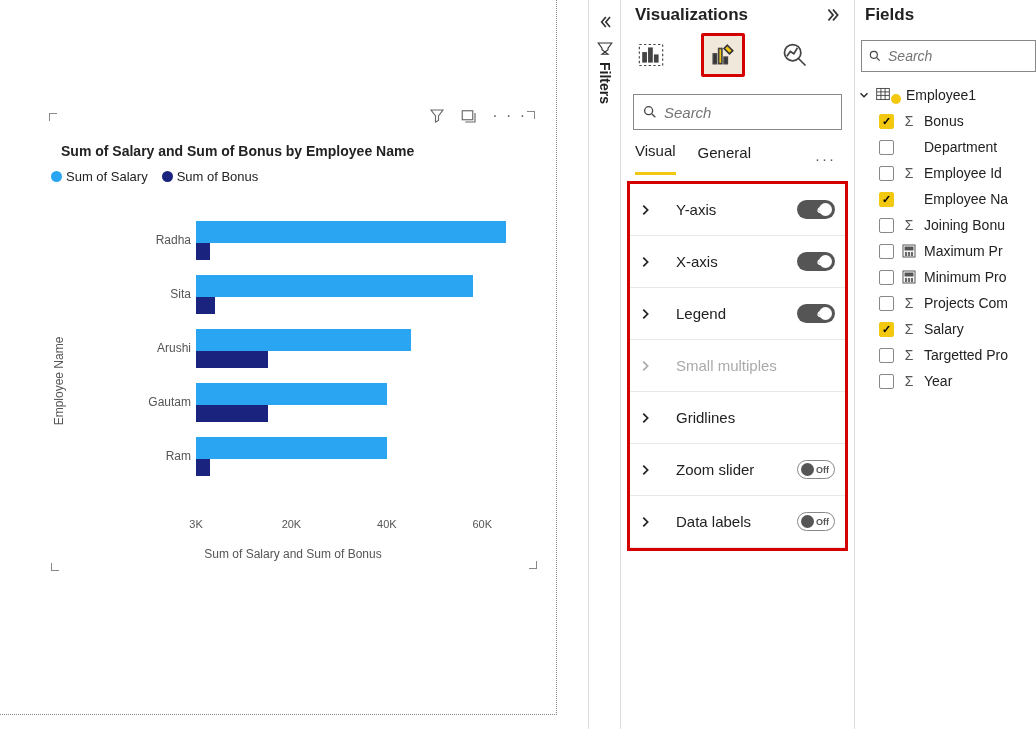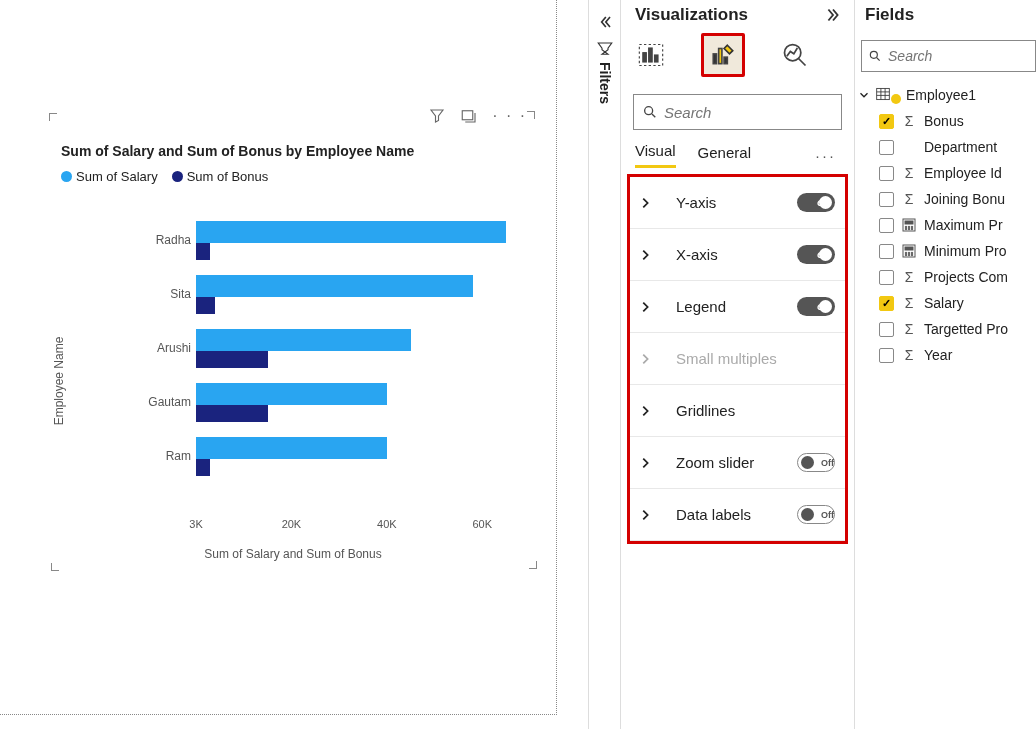--- a/index.html
+++ b/index.html
@@ -15,21 +15,21 @@
   .h-tr { top: -2px; right: -2px; transform: rotate(90deg); }
   .h-bl { bottom: -2px; left: -2px; transform: rotate(-90deg); }
   .h-br { bottom: -2px; right: -2px; transform: rotate(180deg); }
 
   .visual-header { position: absolute; top: -6px; right: 8px; display: flex; gap: 14px; align-items: center; }
   .vh-icon { width: 18px; height: 18px; color: #666; display:flex; align-items:center; justify-content:center;}
   .vh-icon svg { width:18px; height:18px; }
   .vh-dots { font-size: 16px; color: #666; letter-spacing: 2px; }
 
   .chart-title { position:absolute; top:30px; left:10px; font-size:14px; color:#222; font-weight:600;}
-  .chart-legend { position:absolute; top:56px; left:10px; display:flex; gap:14px; font-size:13px; color:#222;}
+  .chart-legend { position:absolute; top:56px; left:0; display:flex; gap:14px; font-size:13px; color:#222;}
   .legend-item { display:flex; align-items:center; gap:4px;}
   .swatch { width:11px; height:11px; border-radius:50%; }
   .sw-salary { background:#29a5f1; }
   .sw-bonus { background:#1a237e; }
 
   .chart-body { position:absolute; top:80px; left:0; right:0; bottom:0;}
   .y-axis-title { position:absolute; left:8px; top:50%; transform:translate(-50%,-50%) rotate(-90deg); font-size:12px; color:#555;}
   .x-axis-title { position:absolute; bottom:8px; left:50%; transform:translateX(-50%); font-size:12px; color:#555; white-space:nowrap;}
   .plot { position:absolute; left:100px; top:25px; right:5px; bottom:55px;}
   .bar-row-group { position:absolute; left:45px; width:calc(100% - 45px); height:44px;}
@@ -54,36 +54,36 @@
   .fmt-label { font-size:13px; color:#222; padding: 2px 14px 6px;}
   .fmt-icons { display:flex; gap:34px; padding:0 14px; align-items:center; height:50px;}
   .fmt-icon-wrap { width:32px; height:32px; display:flex; align-items:center; justify-content:center; color:#444;}
   .fmt-icon-wrap svg { width:28px; height:28px;}
   .fmt-icon-wrap.active { border:3px solid #d40000; background:#f0e9db; border-radius:2px; width:44px; height:44px;}
   .fmt-icon-wrap.active svg { width:26px; height:26px;}
   .search-box { margin:14px 12px 8px; border:1px solid #888; height:36px; display:flex; align-items:center; padding:0 8px; color:#888;}
   .search-box svg { width:18px; height:18px; margin-right:6px; color:#444;}
   .search-box input { border:none; outline:none; font-size:15px; width:100%; font-style:italic; color:#666;}
   .sub-tabs { display:flex; gap:22px; padding:4px 14px 0; align-items:center; font-size:15px; color:#222; border-bottom:0;}
-  .sub-tab { padding-bottom:6px; cursor:pointer;}
+  .sub-tab { padding-bottom:13px; cursor:pointer;}
   .sub-tab.active { border-bottom:3px solid #f2c811; font-weight:500;}
   .sub-tabs .ellipsis { margin-left:auto; padding-right:4px; letter-spacing:2px; color:#555;}
   .red-box { border:3px solid #d40000; margin:6px 6px 6px 6px;}
   .fmt-list { }
   .fmt-item { display:flex; align-items:center; justify-content:space-between; padding:0 10px 0 8px; height:52px; border-bottom:1px solid #e8e8e8; color:#222;}
   .fmt-item.disabled { color:#aaa;}
   .fmt-item-left { display:flex; align-items:center; gap:24px; font-size:15px;}
   .fmt-item-left svg { width:14px; height:14px;}
   .toggle { width:38px; height:19px; border-radius:10px; position:relative; font-size:9px; font-weight:600; display:flex; align-items:center; color:#fff;}
   .toggle .knob { width:13px; height:13px; border-radius:50%; background:#fff; position:absolute;}
   .toggle.on { background:#555; }
   .toggle.on .label { margin-left:20px;font-style:italic;}
   .toggle.on .knob { right:3px;}
   .toggle.off { background:#fff; border:1px solid #888; color:#555;}
-  .toggle.off .label { margin-left:auto; }
+  .toggle.off .label { margin-left:auto; margin-right:5px;}
   .toggle.off .knob { left:3px; background:#555;}
 
   
   .fields-pane { position:absolute; left:855px; top:0; right:0; height:100%; background:#fff;}
   .fields-search { margin:10px 0 10px 6px; border:1px solid #888; height:32px; display:flex; align-items:center; padding:0 6px; color:#888;}
   .fields-search svg { width:16px; height:16px; margin-right:6px; color:#444;}
   .fields-search input { border:none; outline:none; font-size:14px; width:100%; font-style:italic; color:#666;}
   .table-row { display:flex; align-items:center; gap:5px; padding:4px 0 4px 2px; font-size:14px; color:#222;}
   .table-row svg { width:14px; height:14px;}
   .table-icon { width:18px; height:16px; color:#333;}
@@ -357,20 +357,25 @@
         <span class="checkbox"></span>
         <span class="type-icon blank"></span>
         <span>Department</span>
       </div>
       <div class="field-row">
         <span class="checkbox"></span>
         <span class="type-icon">Σ</span>
         <span>Employee Id</span>
       </div>
       <div class="field-row">
+        <span class="checkbox checked"></span>
+        <span class="type-icon blank"></span>
+        <span>Employee Na</span>
+      </div>
+      <div class="field-row">
         <span class="checkbox"></span>
         <span class="type-icon">Σ</span>
         <span>Joining Bonu</span>
       </div>
       <div class="field-row">
         <span class="checkbox"></span>
         <span class="type-icon">
           <svg viewBox="0 0 14 14" fill="none" stroke="currentColor" stroke-width="1">
             <rect x="1" y="1" width="12" height="12"></rect>
             <rect x="3" y="3" width="8" height="3" fill="currentColor"></rect>

